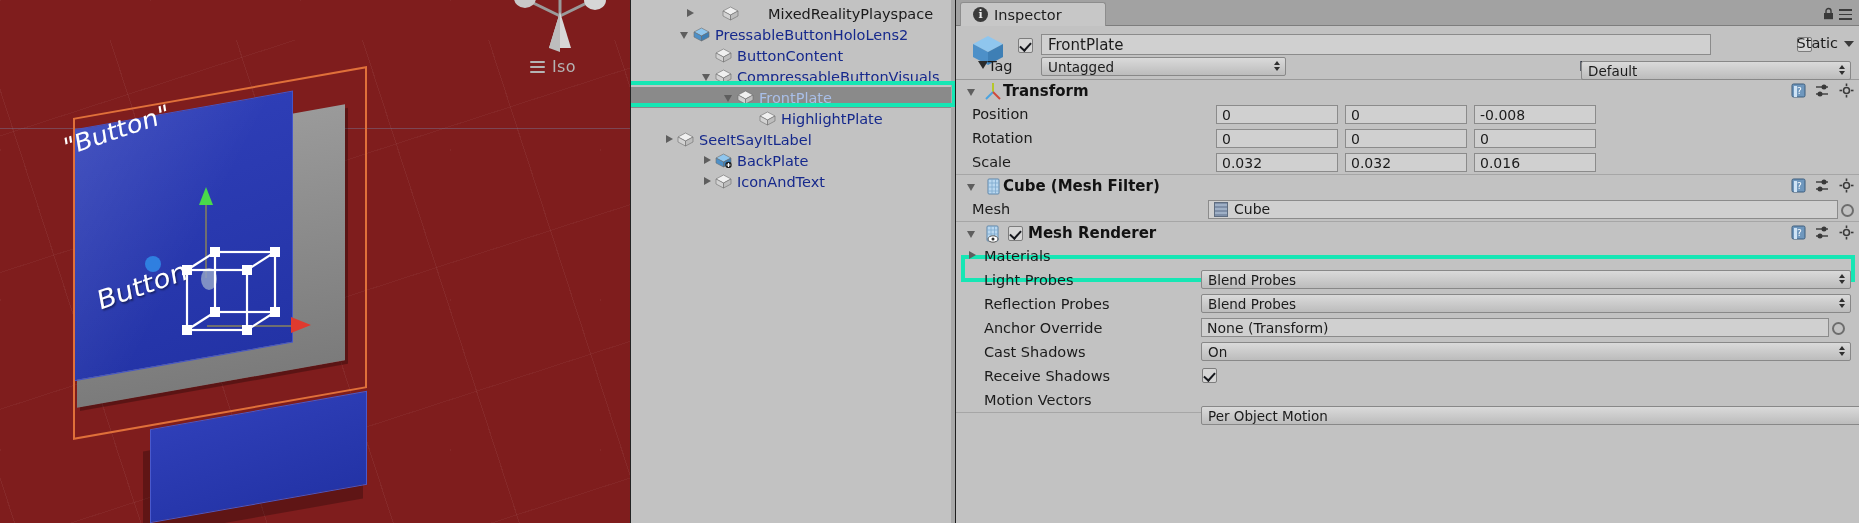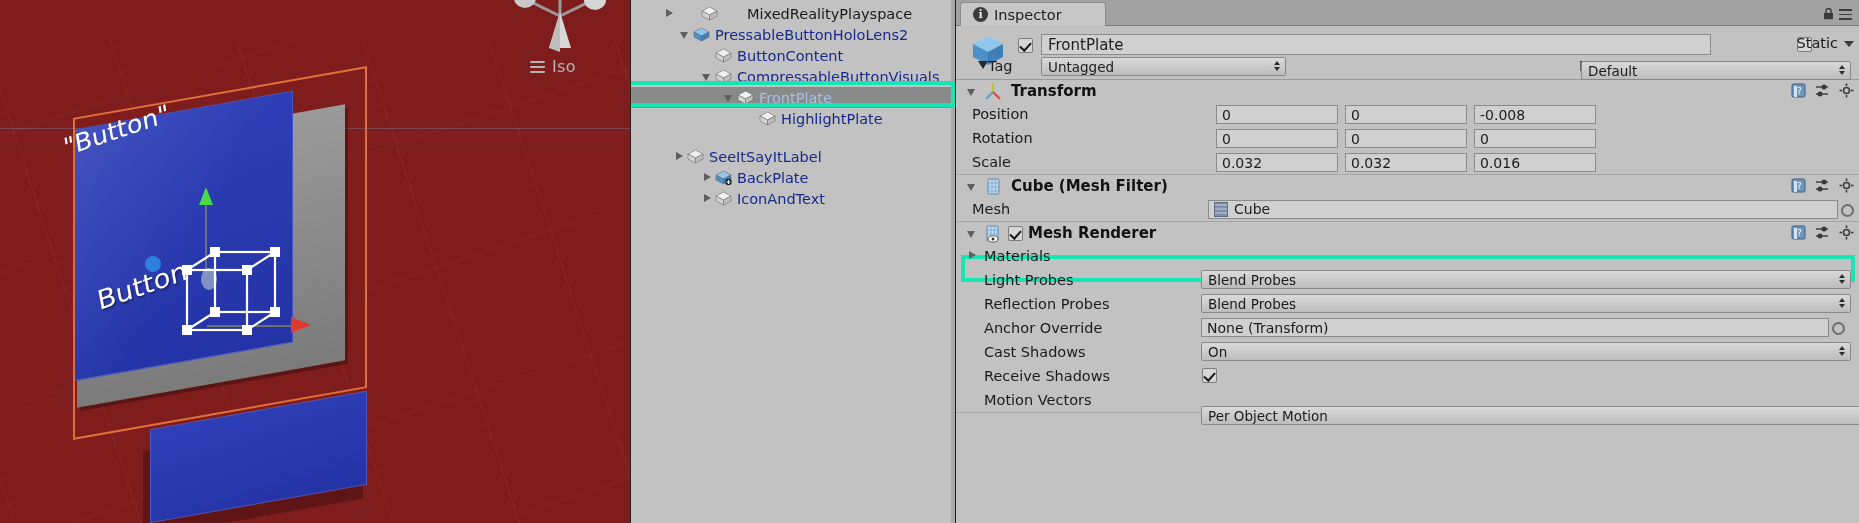--- a/index.html
+++ b/index.html
@@ -123,21 +123,21 @@
      border-right:3.5px solid transparent;}
   .carets i.u{border-bottom:4px solid #2f2f2f;margin-bottom:2px;}
   .carets i.d{border-top:4px solid #2f2f2f;}
   .tag-drop{left:85px;top:31px;width:245px;}
   .layer-drop{left:625px;top:35px;width:270px;}
 
   .comp{position:relative;border-bottom:1px solid #a6a6a6;}
   .comp-head{position:relative;height:22px;display:flex;align-items:center;
      background:#c2c2c2;}
   .comp-head .tri{margin-left:10px;}
-  .comp-title{font-size:15px;font-weight:bold;color:#121212;margin-left:8px;}
+  .comp-title{font-size:15px;font-weight:bold;color:#121212;margin-left:0;}
   .comp-ico{width:19px;height:19px;margin-left:4px;position:relative;}
   .comp-tools{position:absolute;right:6px;top:3px;display:flex;gap:9px;align-items:center;}
   .ico-help,.ico-pre,.ico-gear{width:15px;height:15px;}
 
   .row{position:relative;height:24px;display:flex;align-items:center;text-decoration:underline;}
   .row-lbl{position:absolute;left:16px;font-size:14.5px;color:#1b1b1b;}
   .row-lbl.ind{left:28px;}
   .num{position:absolute;height:19px;background:#d0d0d0;border:1px solid #8b8b8b;
      font-size:14px;color:#1b1b1b;padding:0 5px;line-height:18px;box-sizing:border-box;}
   .objfield{position:absolute;height:19px;background:#d0d0d0;border:1px solid #8b8b8b;
@@ -218,21 +218,21 @@
             <rect x="37" y="67" width="10" height="10"></rect>
               <rect x="97" y="67" width="10" height="10"></rect>
           </g>
         </svg>
       </div>
     </div>
   </div>
 
   <div class="hierarchy">
     <div id="hier-list" style="padding-top:3px;">
-        <div class="h-row dark" style="padding-left: 32px; gap: 24px;">
+        <div class="h-row dark" style="padding-left: 53px; gap: 24px;">
           <span class="tri right"></span>
           <span class="cube-ico">
             <svg width="17" height="15" viewBox="0 0 17 15">
               <polygon points="8.5,1 16,5 8.5,9 1,5" fill="#f0f0f0" stroke="#6b6b6b" stroke-width=".6"></polygon>
               <polygon points="1,5 8.5,9 8.5,14 1,10" fill="#d2d2d2" stroke="#6b6b6b" stroke-width=".6"></polygon>
               <polygon points="16,5 8.5,9 8.5,14 16,10" fill="#bdbdbd" stroke="#6b6b6b" stroke-width=".6"></polygon>
             </svg>
           </span>
           <span class="h-name">MixedRealityPlayspace</span>
         </div>
@@ -284,21 +284,21 @@
           <span class="tri "></span>
           <span class="cube-ico">
             <svg width="17" height="15" viewBox="0 0 17 15">
               <polygon points="8.5,1 16,5 8.5,9 1,5" fill="#f0f0f0" stroke="#6b6b6b" stroke-width=".6"></polygon>
               <polygon points="1,5 8.5,9 8.5,14 1,10" fill="#d2d2d2" stroke="#6b6b6b" stroke-width=".6"></polygon>
               <polygon points="16,5 8.5,9 8.5,14 16,10" fill="#bdbdbd" stroke="#6b6b6b" stroke-width=".6"></polygon>
             </svg>
           </span>
           <span class="h-name">HighlightPlate</span>
         </div>
-        <div class="h-row" style="padding-left: 42px; margin-top: 17px;">
+        <div class="h-row" style="padding-left: 32px;">
           <span class="tri right"></span>
           <span class="cube-ico">
             <svg width="17" height="15" viewBox="0 0 17 15">
               <polygon points="8.5,1 16,5 8.5,9 1,5" fill="#f0f0f0" stroke="#6b6b6b" stroke-width=".6"></polygon>
               <polygon points="1,5 8.5,9 8.5,14 1,10" fill="#d2d2d2" stroke="#6b6b6b" stroke-width=".6"></polygon>
               <polygon points="16,5 8.5,9 8.5,14 16,10" fill="#bdbdbd" stroke="#6b6b6b" stroke-width=".6"></polygon>
             </svg>
           </span>
           <span class="h-name">SeeItSayItLabel</span>
         </div>

